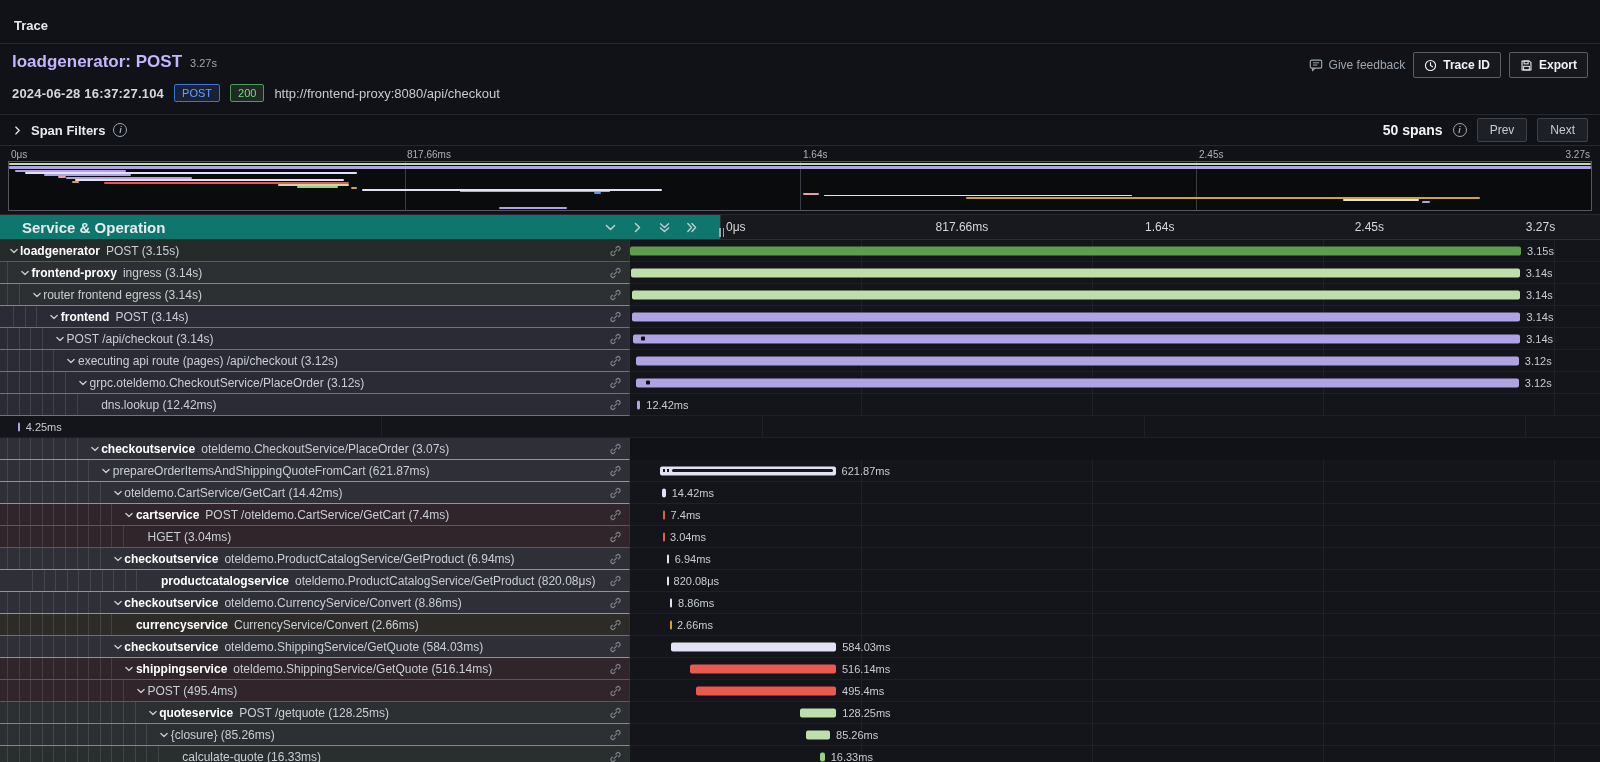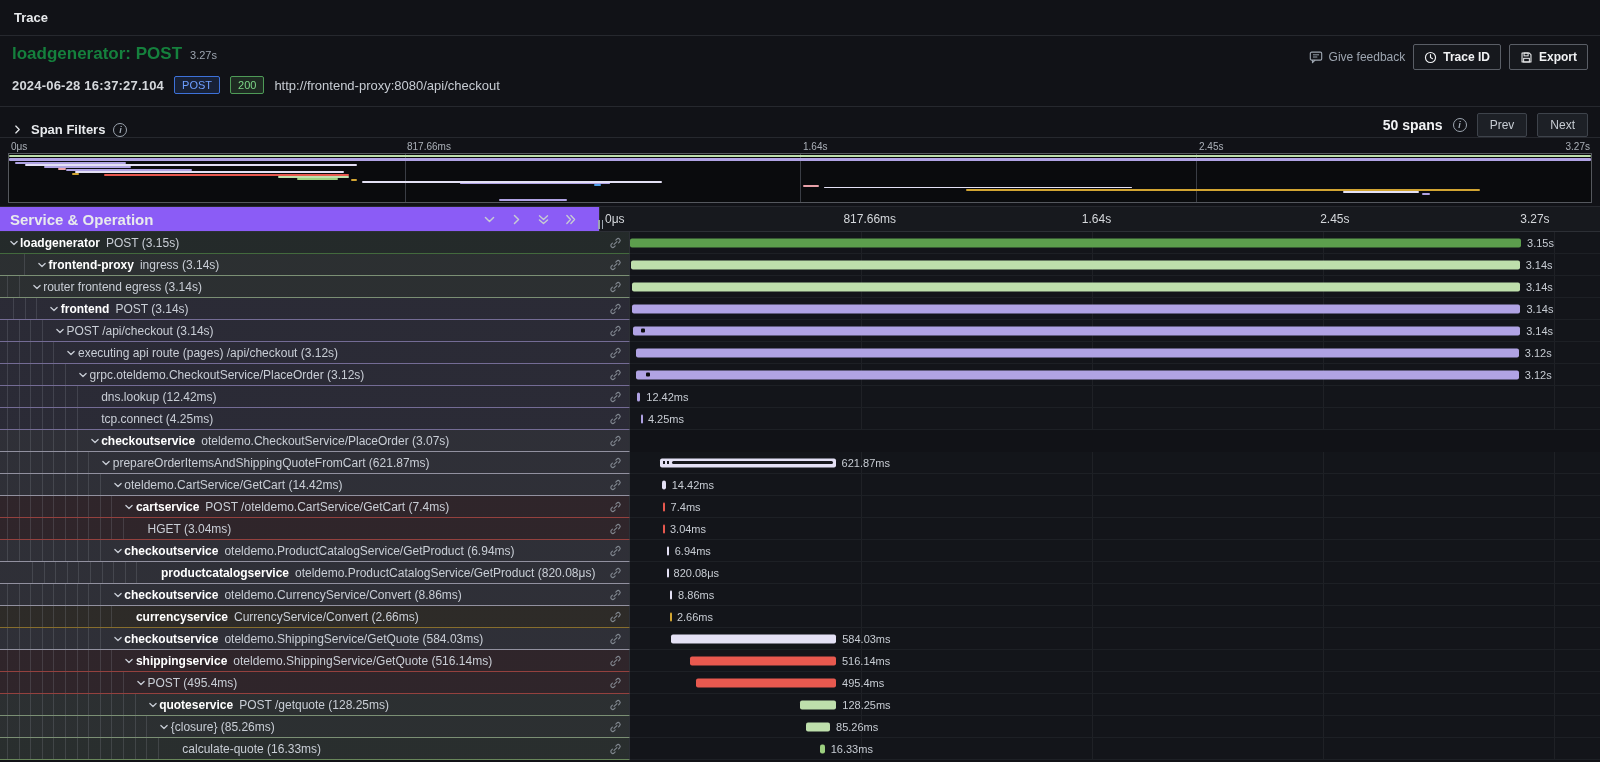--- a/index.html
+++ b/index.html
@@ -6,62 +6,62 @@
   html,body { width:1600px; height:762px; overflow:hidden; }
   body {
     background:#111217; color:#D5DADF;
     font-family:"Liberation Sans","DejaVu Sans",sans-serif;
     font-size:12px;
   }
   svg { display:block; }
 
   
   .topbar { height:36px; display:flex; align-items:center; padding:0 14px;
-            border-bottom:1px solid #26282E; }
+            border-bottom:1px solid #26282E;margin-top:8px; }
   .topbar-title { font-weight:bold; font-size:13px; color:#E8EAED; }
 
   
   .trace-head { padding:8px 12px 4px 12px; display:flex; justify-content:space-between; }
   .trace-title-line { display:flex; align-items:baseline; gap:8px; }
-  .trace-title { font-size:17px; font-weight:bold; color:#15803d; }
+  .trace-title { font-size:17px; font-weight:bold; color:#c4b5fd; }
   .trace-dur { font-size:11px; color:#9DA5B0; }
   .head-actions { display:flex; align-items:center; gap:8px; }
   .link-like { display:flex; align-items:center; gap:6px; color:#9DA5B0; font-size:12px; cursor:pointer; }
   .btn { display:flex; align-items:center; gap:6px; border:1px solid #5A5E66; background:#16181D;
          color:#F1F2F4; font-weight:bold; font-size:12px; padding:5px 10px; border-radius:2px; cursor:pointer; }
   .meta-line { padding:2px 12px 8px 12px; display:flex; align-items:center; gap:10px; }
   .meta-time { font-size:13px; color:#D5D8DC; font-weight:bold; letter-spacing:.2px; }
   .badge { font-size:11px; font-weight:normal; padding:2px 7px; border-radius:2px; border:1px solid; }
   .badge-method { color:#6E9FFF; border-color:#3D71D9; background:rgba(61,113,217,.16); }
   .badge-status { color:#7DD687; border-color:#4E9A57; background:rgba(115,191,105,.14); }
   .meta-url { color:#C7CCD3; font-size:13px; }
 
   
   .filterbar { margin-top:4px; height:32px; border-top:1px solid #26282E; border-bottom:1px solid #26282E;
-               display:flex; align-items:flex-end; justify-content:space-between; padding:0 12px; }
+               display:flex; align-items:center; justify-content:space-between; padding:0 12px; }
   .filters-left { display:flex; align-items:center; gap:8px; cursor:pointer; }
   .filters-label { font-weight:bold; font-size:13px; color:#E8EAED; }
   .info-ic { width:14px; height:14px; border:1px solid #9DA5B0; border-radius:50%; color:#9DA5B0;
              font-size:9px; line-height:12px; text-align:center; font-style:italic; font-weight:bold; }
   .filters-right { display:flex; align-items:center; gap:10px; }
   .span-count { font-weight:bold; font-size:14px; color:#F1F2F4; }
   .btn-sm { border:1px solid #3E434B; background:#1D2026; color:#C7CCD3; font-size:12px;
             padding:4px 12px; border-radius:2px; cursor:pointer; }
 
   
   .mini-wrap { padding:2px 8px 0 8px; }
   .mini-ticks { position:relative; height:13px; font-size:10px; color:#ABB0B8; }
   .mini-ticks span { position:absolute; top:1px; }
   .minimap { position:relative; height:50px; background:#0A0B0D; border:1px solid #55585E; cursor:crosshair; }
   .mini-grid { position:absolute; top:0; bottom:0; width:1px; background:#3A3D44; }
   .mini-bar { position:absolute; border-radius:1px; }
 
   
   .main-head { display:flex; height:26px; border-top:1px solid #26282E; border-bottom:1px solid #2C2F35; }
-  .mh-left { width:600px; display:flex; align-items:center; padding:0 8px 0 10px; background:#8b5cf6;
+  .mh-left { width:721px; display:flex; align-items:center; padding:0 8px 0 22px; background:#0f766e;
              border-right:1px solid #2C2F35; position:relative; }
   .mh-title { font-size:15px; font-weight:bold; color:#E8EAED; flex:1; }
   .mh-icons { display:flex; align-items:center; gap:14px; margin-right:14px; }
   .mh-icons svg { cursor:pointer; }
   .col-resizer { position:absolute; right:-4px; bottom:2px; display:flex; gap:2px; cursor:col-resize; z-index:3; }
   .col-resizer i { width:1.5px; height:9px; background:#9DA5B0; display:block; }
   .mh-right { flex:1; position:relative; background:#17191E; font-size:12px; color:#D5D8DC; }
   .axis-tick { position:absolute; bottom:5px; white-space:nowrap; }
 
   
@@ -238,21 +238,21 @@
             <path d="M7.6 11.6l-1.2 1.2a2.4 2.4 0 01-3.4-3.4l1.2-1.2"></path>
           </svg>
         </span>
       </div>
       <div class="bar-cell">
         <div class="bar" style="left: 0%; width: 91.8606%; background: rgb(92, 158, 77);"></div>
         <span class="bar-label" style="left: calc(91.8606% + 6px);">3.15s</span>
       </div>
     </div>
     <div class="srow">
-      <div class="name-cell" style="background: linear-gradient(rgba(190, 223, 172, 0.08), rgba(190, 223, 172, 0.08)), rgb(31, 33, 39); border-bottom: 1px solid rgba(190, 223, 172, 0.55); padding-left: 17px;">
+      <div class="name-cell" style="background: linear-gradient(rgba(190, 223, 172, 0.08), rgba(190, 223, 172, 0.08)), rgb(31, 33, 39); border-bottom: 1px solid rgba(190, 223, 172, 0.55);">
         <span class="guides">
           <i></i>
         </span>
         <span class="twisty">
           <svg width="10" height="10" viewBox="0 0 16 16">
             <path d="M3 5.5l5 5 5-5" fill="none" stroke="#C9CED6" stroke-width="2" stroke-linecap="round" stroke-linejoin="round"></path>
           </svg>
         </span>
         <span class="svc">frontend-proxy</span>
         <span class="op">ingress (3.14s)</span>
@@ -429,40 +429,20 @@
             <path d="M7.6 11.6l-1.2 1.2a2.4 2.4 0 01-3.4-3.4l1.2-1.2"></path>
           </svg>
         </span>
       </div>
       <div class="bar-cell">
         <div class="bar" style="left: 0.69989%; width: 0.362193%; background: rgb(176, 163, 228);"></div>
         <span class="bar-label" style="left: calc(1.06208% + 6px);">12.42ms</span>
       </div>
     </div>
     <div class="srow">
-      <div class="name-cell" style="background: linear-gradient(rgba(176, 163, 228, 0.08), rgba(176, 163, 228, 0.08)), rgb(31, 33, 39); border-bottom: 1px solid rgba(176, 163, 228, 0.55);">
-        <span class="guides">
-          <i></i>
-          <i></i>
-          <i></i>
-          <i></i>
-          <i></i>
-          <i></i>
-          <i></i>
-        </span>
-        <span class="twisty"></span>
-        <span class="op">tcp.connect (4.25ms)</span>
-        <span class="row-link">
-          <svg width="13" height="13" viewBox="0 0 16 16" fill="none" stroke="#8E959E" stroke-width="1.4" stroke-linecap="round">
-            <path d="M6.2 9.8l3.6-3.6"></path>
-            <path d="M8.4 4.4l1.2-1.2a2.4 2.4 0 013.4 3.4l-1.2 1.2"></path>
-            <path d="M7.6 11.6l-1.2 1.2a2.4 2.4 0 01-3.4-3.4l1.2-1.2"></path>
-          </svg>
-        </span>
-      </div>
       <div class="bar-cell">
         <div class="bar" style="left: 1.10816%; width: 0.123939%; background: rgb(176, 163, 228);"></div>
         <span class="bar-label" style="left: calc(1.2321% + 6px);">4.25ms</span>
       </div>
     </div>
     <div class="srow">
       <div class="name-cell" style="background: linear-gradient(rgba(228, 225, 245, 0.08), rgba(228, 225, 245, 0.08)), rgb(31, 33, 39); border-bottom: 1px solid rgba(228, 225, 245, 0.55);">
         <span class="guides">
           <i></i>
           <i></i>

